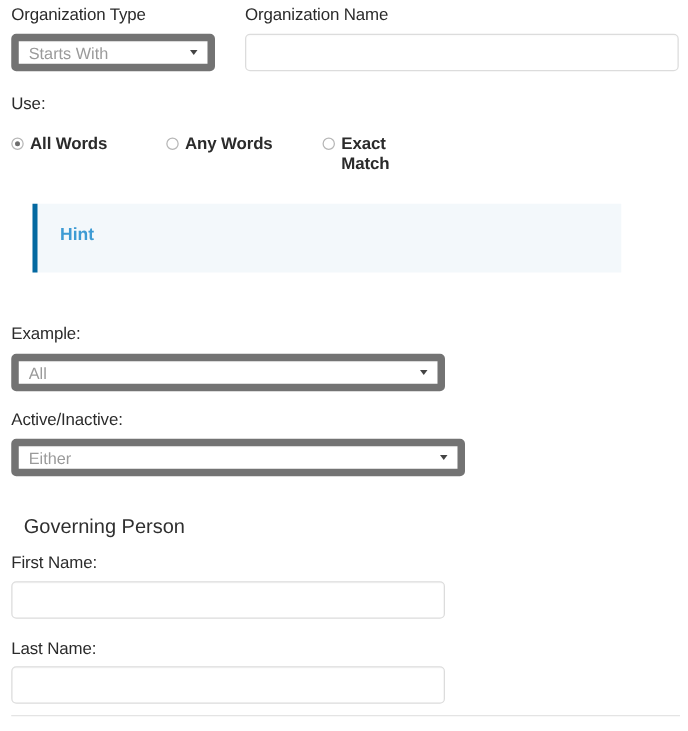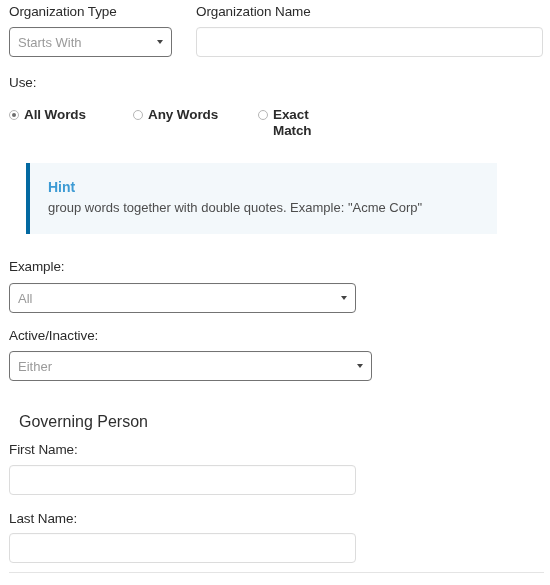--- a/index.html
+++ b/index.html
@@ -44,21 +44,21 @@
     color: #555555;
     padding: 4px 8px;
     outline: none;
     box-shadow: inset 0 1px 1px rgba(0,0,0,0.02);
   }
   .text-input::placeholder { color: #a9a9a9; }
 
   .select-box {
     box-sizing: border-box;
     height: 30px;
-    border: 1px solid #737373;
+    border: 6px solid #737373;
     border-radius: 4px;
     background: #ffffff;
     position: relative;
     display: flex;
     align-items: center;
     padding: 0 8px;
     box-shadow: inset 0 1px 1px rgba(0,0,0,0.02);
   }
   .select-value {
     font-size: 13px;
@@ -211,21 +211,20 @@
     <span class="radio-text">Exact Match</span>
   </div>
 
   <div class="radio-row radio-item" id="radio-any">
     <span class="radio-dot"></span>
     <span class="radio-text">Any Words</span>
   </div>
 
   <div id="hint-panel">
     <div id="hint-title">Hint</div>
-    <div id="hint-body">group words together with double quotes. Example: "Acme Corp"</div>
   </div>
 
   <div class="field-label" id="category-label">Example:</div>
 
   <div class="select-box" id="category-select">
     <span class="select-value">All</span>
     <span class="caret"></span>
   </div>
 
   <div class="field-label" id="active-label">Active/Inactive:</div>

